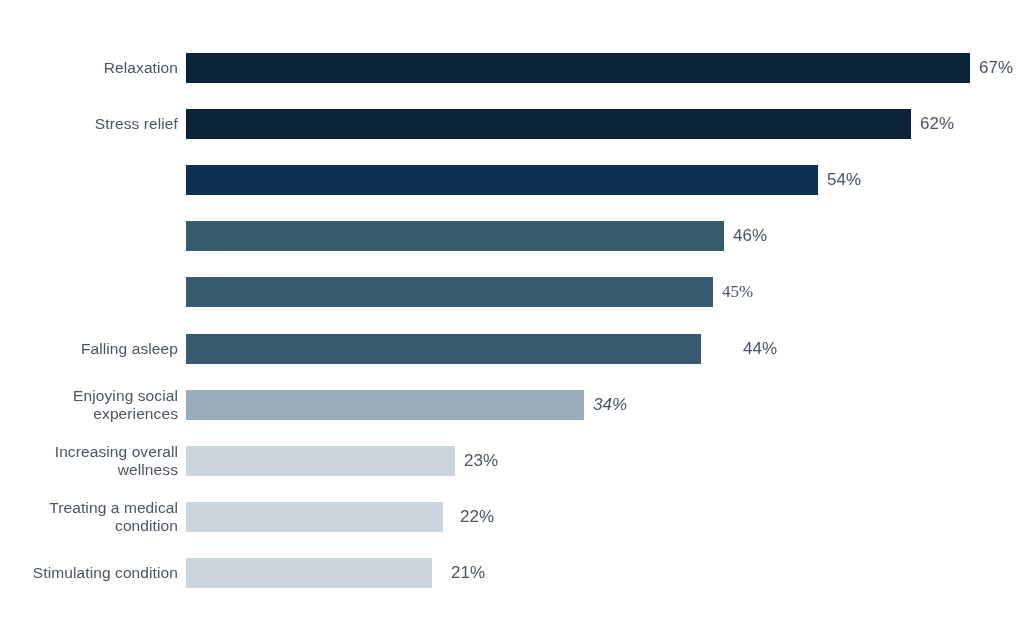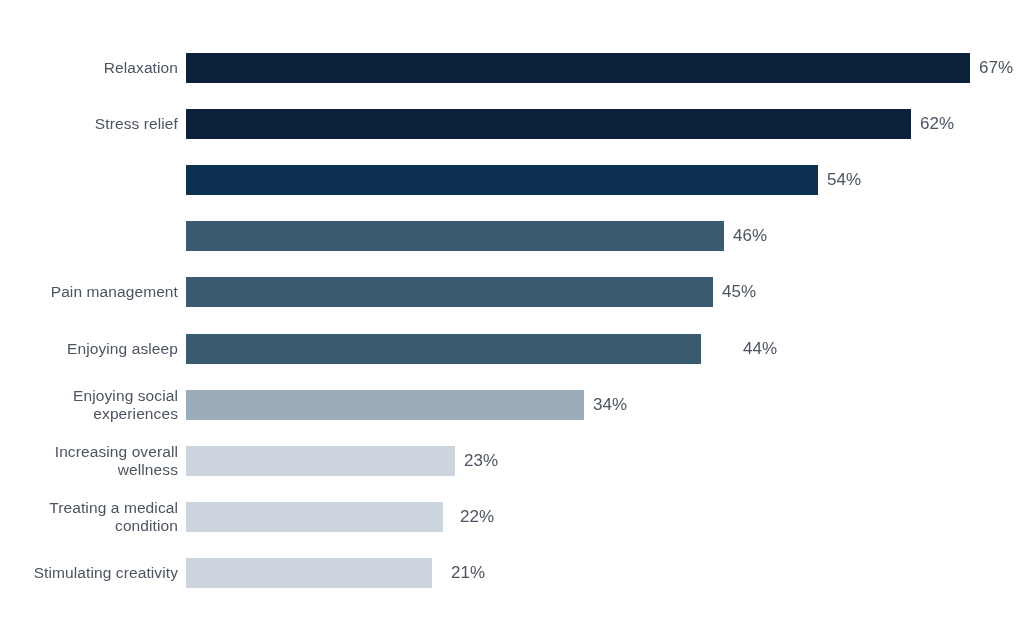--- a/index.html
+++ b/index.html
@@ -101,58 +101,57 @@
         </div>
         <div class="bar-value" style="left: 827px;">54%</div>
       </div>
       <div class="bar-row" style="top: 221px;">
         <div class="bar-track" style="width: 538px;">
           <div class="bar-rect" style="background: rgb(57, 91, 112);"></div>
         </div>
         <div class="bar-value" style="left: 733px;">46%</div>
       </div>
       <div class="bar-row" style="top: 277px;">
-        <div class="cat-label">Pain management</div>
         <div class="bar-track" style="width: 527px;">
           <div class="bar-rect" style="background: rgb(57, 91, 112);"></div>
         </div>
-        <div class="bar-value" style="left: 722px;">45%</div>
+        <div class="bar-value" style="left: 722px; font-family: Liberation Serif, serif;">45%</div>
       </div>
       <div class="bar-row" style="top: 334px;">
-        <div class="cat-label">Enjoying asleep</div>
+        <div class="cat-label">Falling asleep</div>
         <div class="bar-track" style="width: 515px;">
           <div class="bar-rect" style="background: rgb(57, 91, 112);"></div>
         </div>
         <div class="bar-value" style="left: 710px; margin-left: 33px;">44%</div>
       </div>
       <div class="bar-row" style="top: 390px;">
         <div class="cat-label">Enjoying social
 experiences</div>
         <div class="bar-track" style="width: 398px;">
           <div class="bar-rect" style="background: rgb(155, 173, 186);"></div>
         </div>
-        <div class="bar-value" style="left: 593px;">34%</div>
+        <div class="bar-value" style="left: 593px; font-style: italic;">34%</div>
       </div>
       <div class="bar-row" style="top: 446px;">
         <div class="cat-label">Increasing overall
 wellness</div>
         <div class="bar-track" style="width: 269px;">
           <div class="bar-rect" style="background: rgb(204, 213, 221);"></div>
         </div>
         <div class="bar-value" style="left: 464px;">23%</div>
       </div>
       <div class="bar-row" style="top: 502px;">
         <div class="cat-label">Treating a medical
 condition</div>
         <div class="bar-track" style="width: 257px;">
           <div class="bar-rect" style="background: rgb(204, 213, 221);"></div>
         </div>
         <div class="bar-value" style="left: 452px; margin-left: 8px;">22%</div>
       </div>
       <div class="bar-row" style="top: 558px;">
-        <div class="cat-label">Stimulating creativity</div>
+        <div class="cat-label">Stimulating condition</div>
         <div class="bar-track" style="width: 246px;">
           <div class="bar-rect" style="background: rgb(204, 213, 221);"></div>
         </div>
         <div class="bar-value" style="left: 451px; text-align: right;">21%</div>
       </div>
     </div>
 </div>
 
 </body></html>

